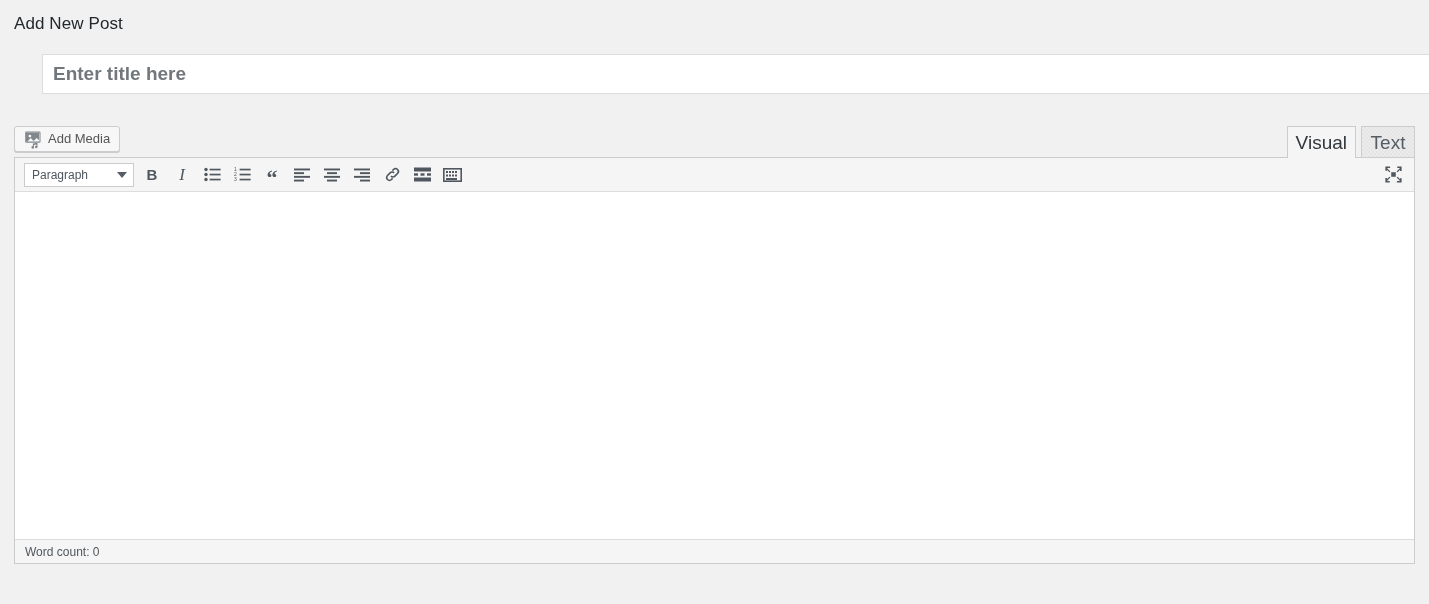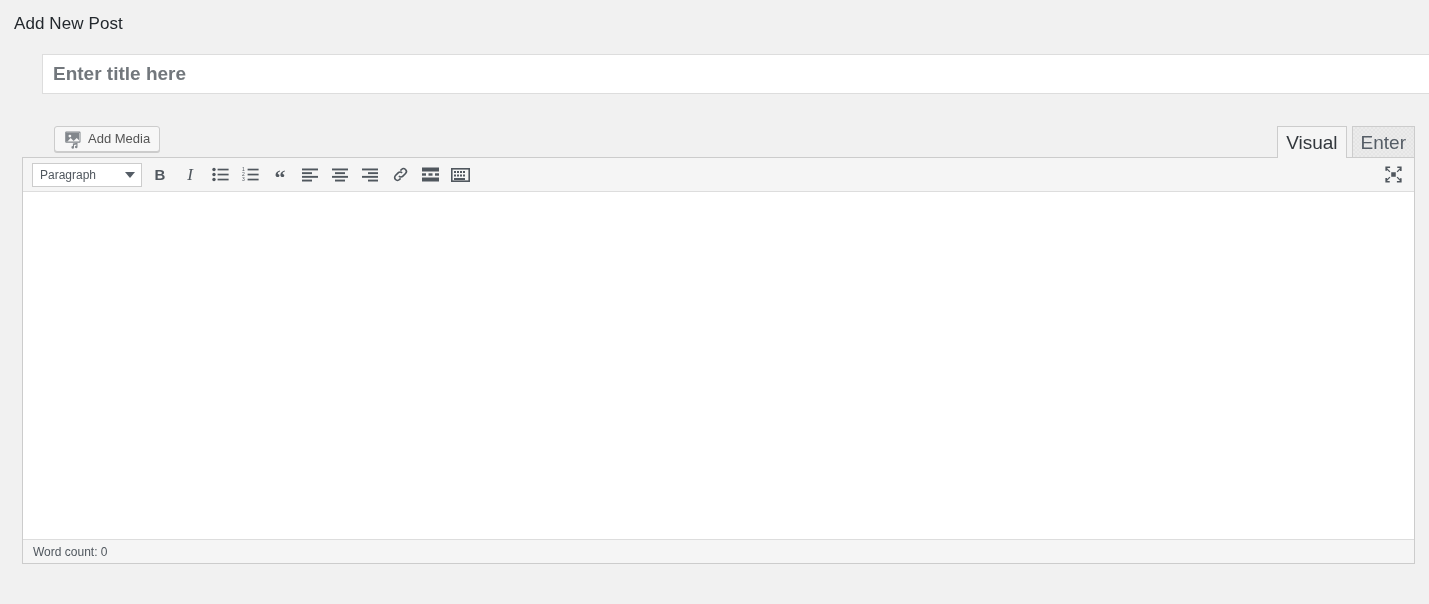--- a/index.html
+++ b/index.html
@@ -58,21 +58,20 @@
   #editor-wrap {
     padding: 0 14px;
     margin-top: 32px;
     position: relative;
   }
 
   
   #media-row {
     position: relative;
     height: 31px;
-    margin-left: 40px;
   }
   #add-media-btn {
     display: inline-flex;
     align-items: center;
     gap: 5px;
     height: 26px;
     padding: 0 9px 0 8px;
     background: #f7f7f7;
     border: 1px solid #ccc;
     border-radius: 3px;
@@ -126,21 +125,20 @@
       linear-gradient(45deg, rgba(0,0,0,.022) 25%, transparent 25%, transparent 75%, rgba(0,0,0,.022) 75%);
     background-size: 4px 4px;
     background-position: 0 0, 2px 2px;
   }
 
   
   #editor-container {
     border: 1px solid #ccc;
     background: #fff;
     position: relative;
-    margin-left: 8px;
   }
 
   
   #mce-toolbar {
     background: #f5f5f5;
     border-bottom: 1px solid #ddd;
     height: 33px;
     display: flex;
     align-items: center;
     padding: 0 2px;
@@ -245,21 +243,21 @@
           <path d="M16 4v7.2l-2.3-2.3-3.1 3.1-2.9-2.9L4 13l-1-1V4h13zm-9.1 4.5a1.4 1.4 0 1 0 0-2.8 1.4 1.4 0 0 0 0 2.8z"></path>
           <path d="M17.5 3.5v9.2a1 1 0 0 1-1 1H3.2a1 1 0 0 1-1-1V3.5a1 1 0 0 1 1-1h13.3a1 1 0 0 1 1 1zm-1 .2H3.3v8.9h13.2V3.7z"></path>
           <path d="M14.5 14.9v3.05a1.3 1.3 0 1 1-1.1-1.28V15.6l-2.4.42v2.4a1.3 1.3 0 1 1-1.1-1.28v-2.7l4.6-.8z"></path>
         </svg>
       </span>
       <span>Add Media</span>
     </button>
 
     <div id="editor-tabs">
       <button type="button" class="editor-tab active">Visual</button>
-      <button type="button" class="editor-tab">Enter</button>
+      <button type="button" class="editor-tab">Text</button>
     </div>
   </div>
 
   <div id="editor-container">
 
     <div id="mce-toolbar">
 
       <span class="select-wrap">
         <select id="format-select"><option value="Paragraph">Paragraph</option><option value="Heading 1">Heading 1</option><option value="Heading 2">Heading 2</option><option value="Heading 3">Heading 3</option><option value="Heading 4">Heading 4</option><option value="Heading 5">Heading 5</option><option value="Heading 6">Heading 6</option><option value="Preformatted">Preformatted</option></select>
         <span class="select-caret"></span>

